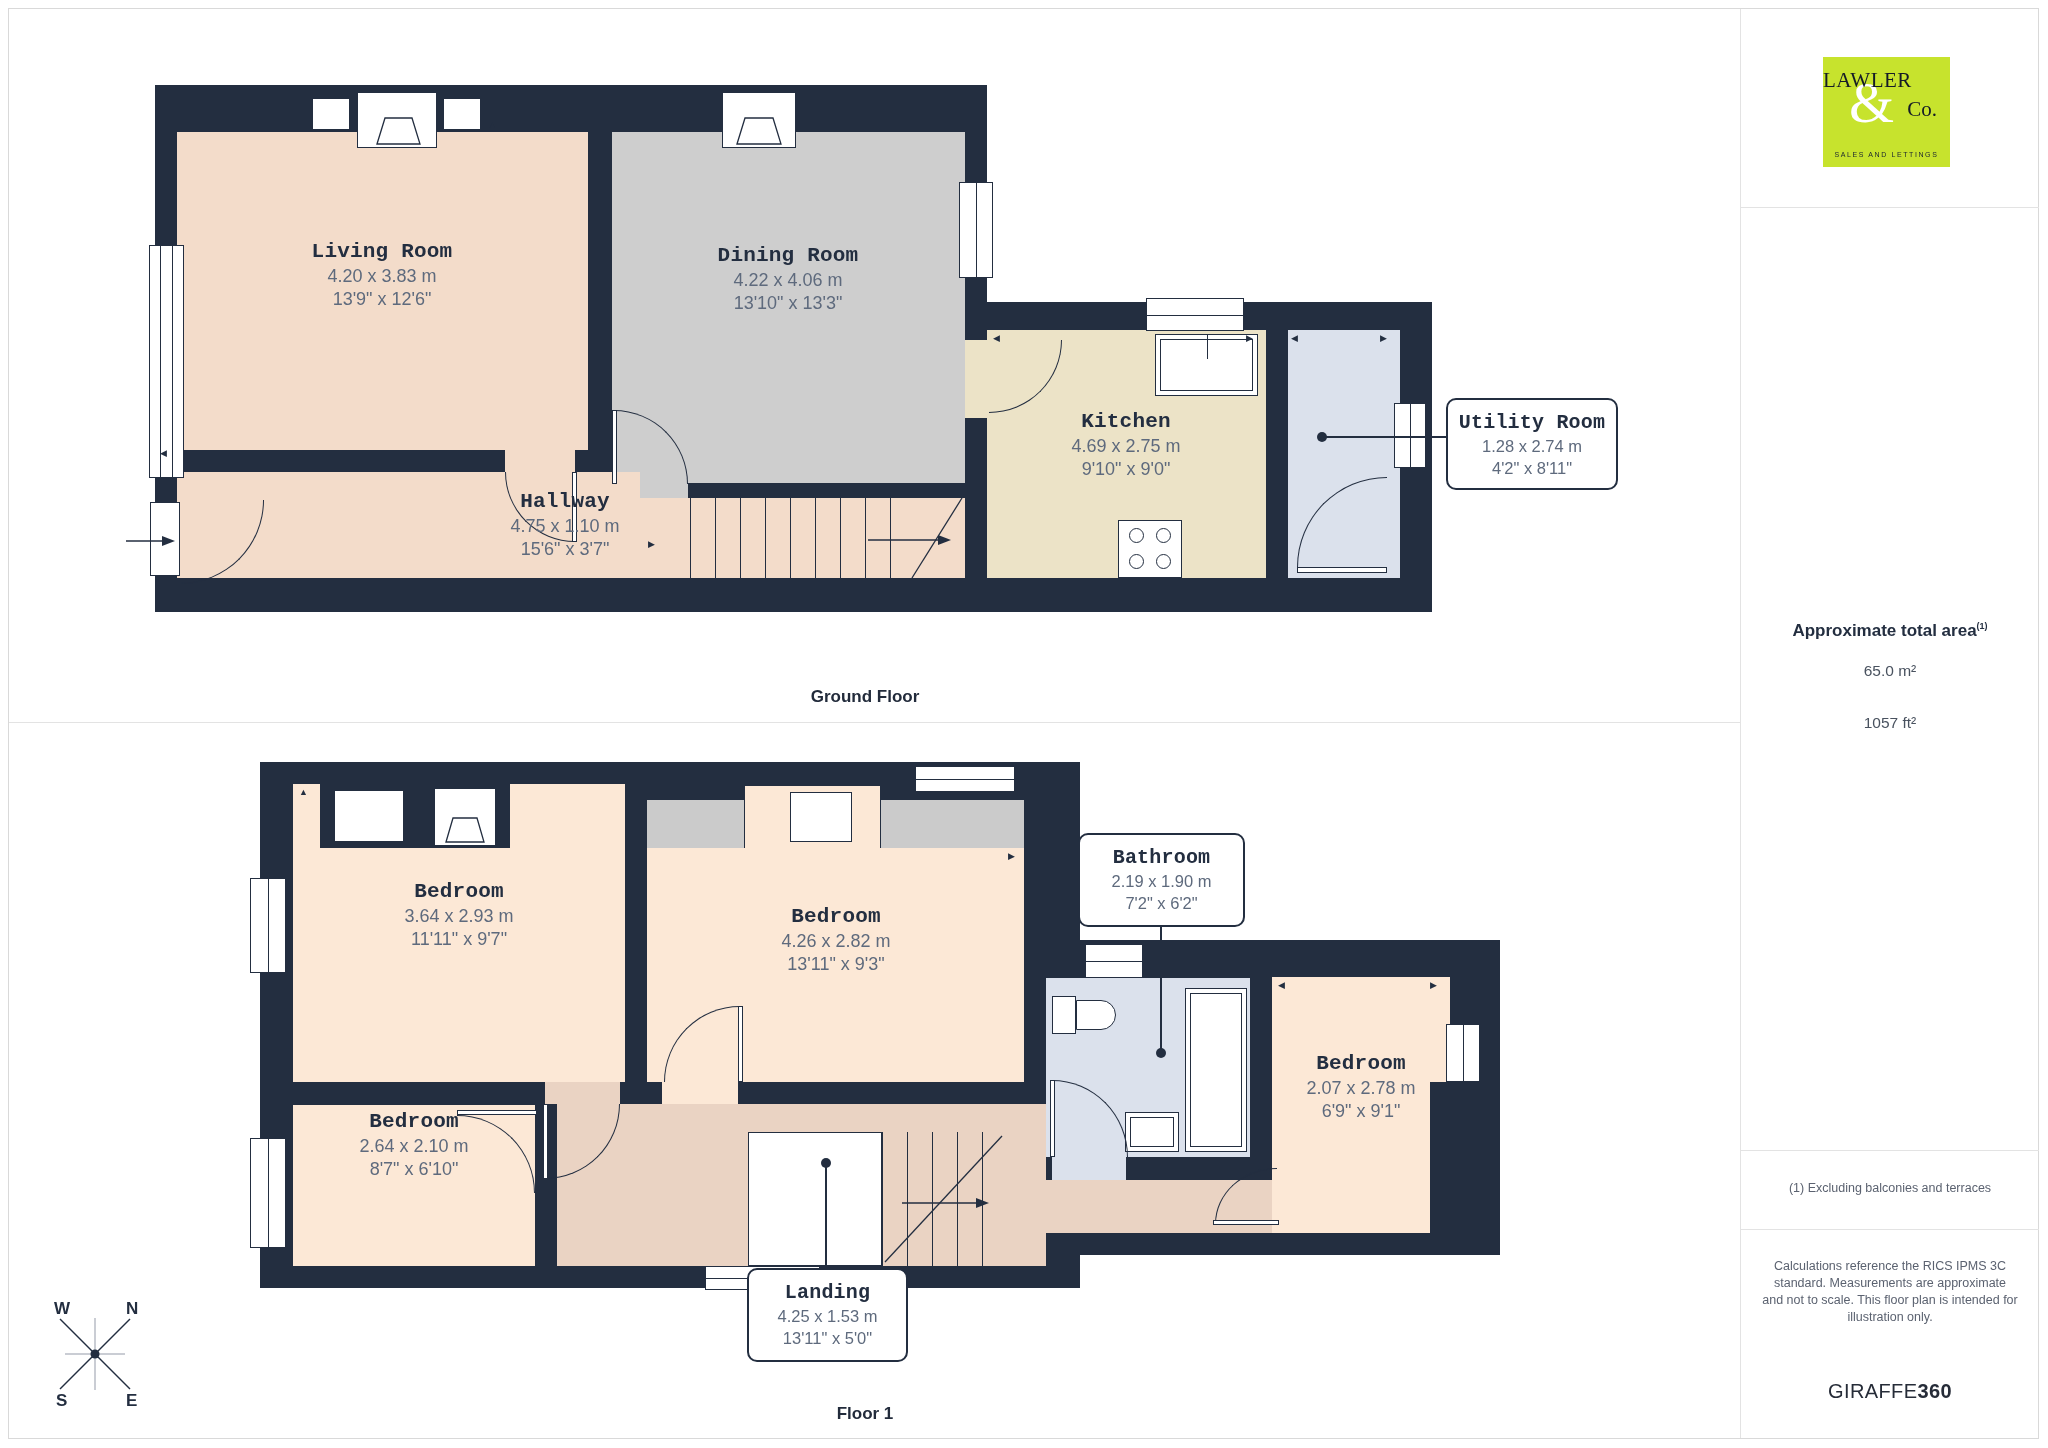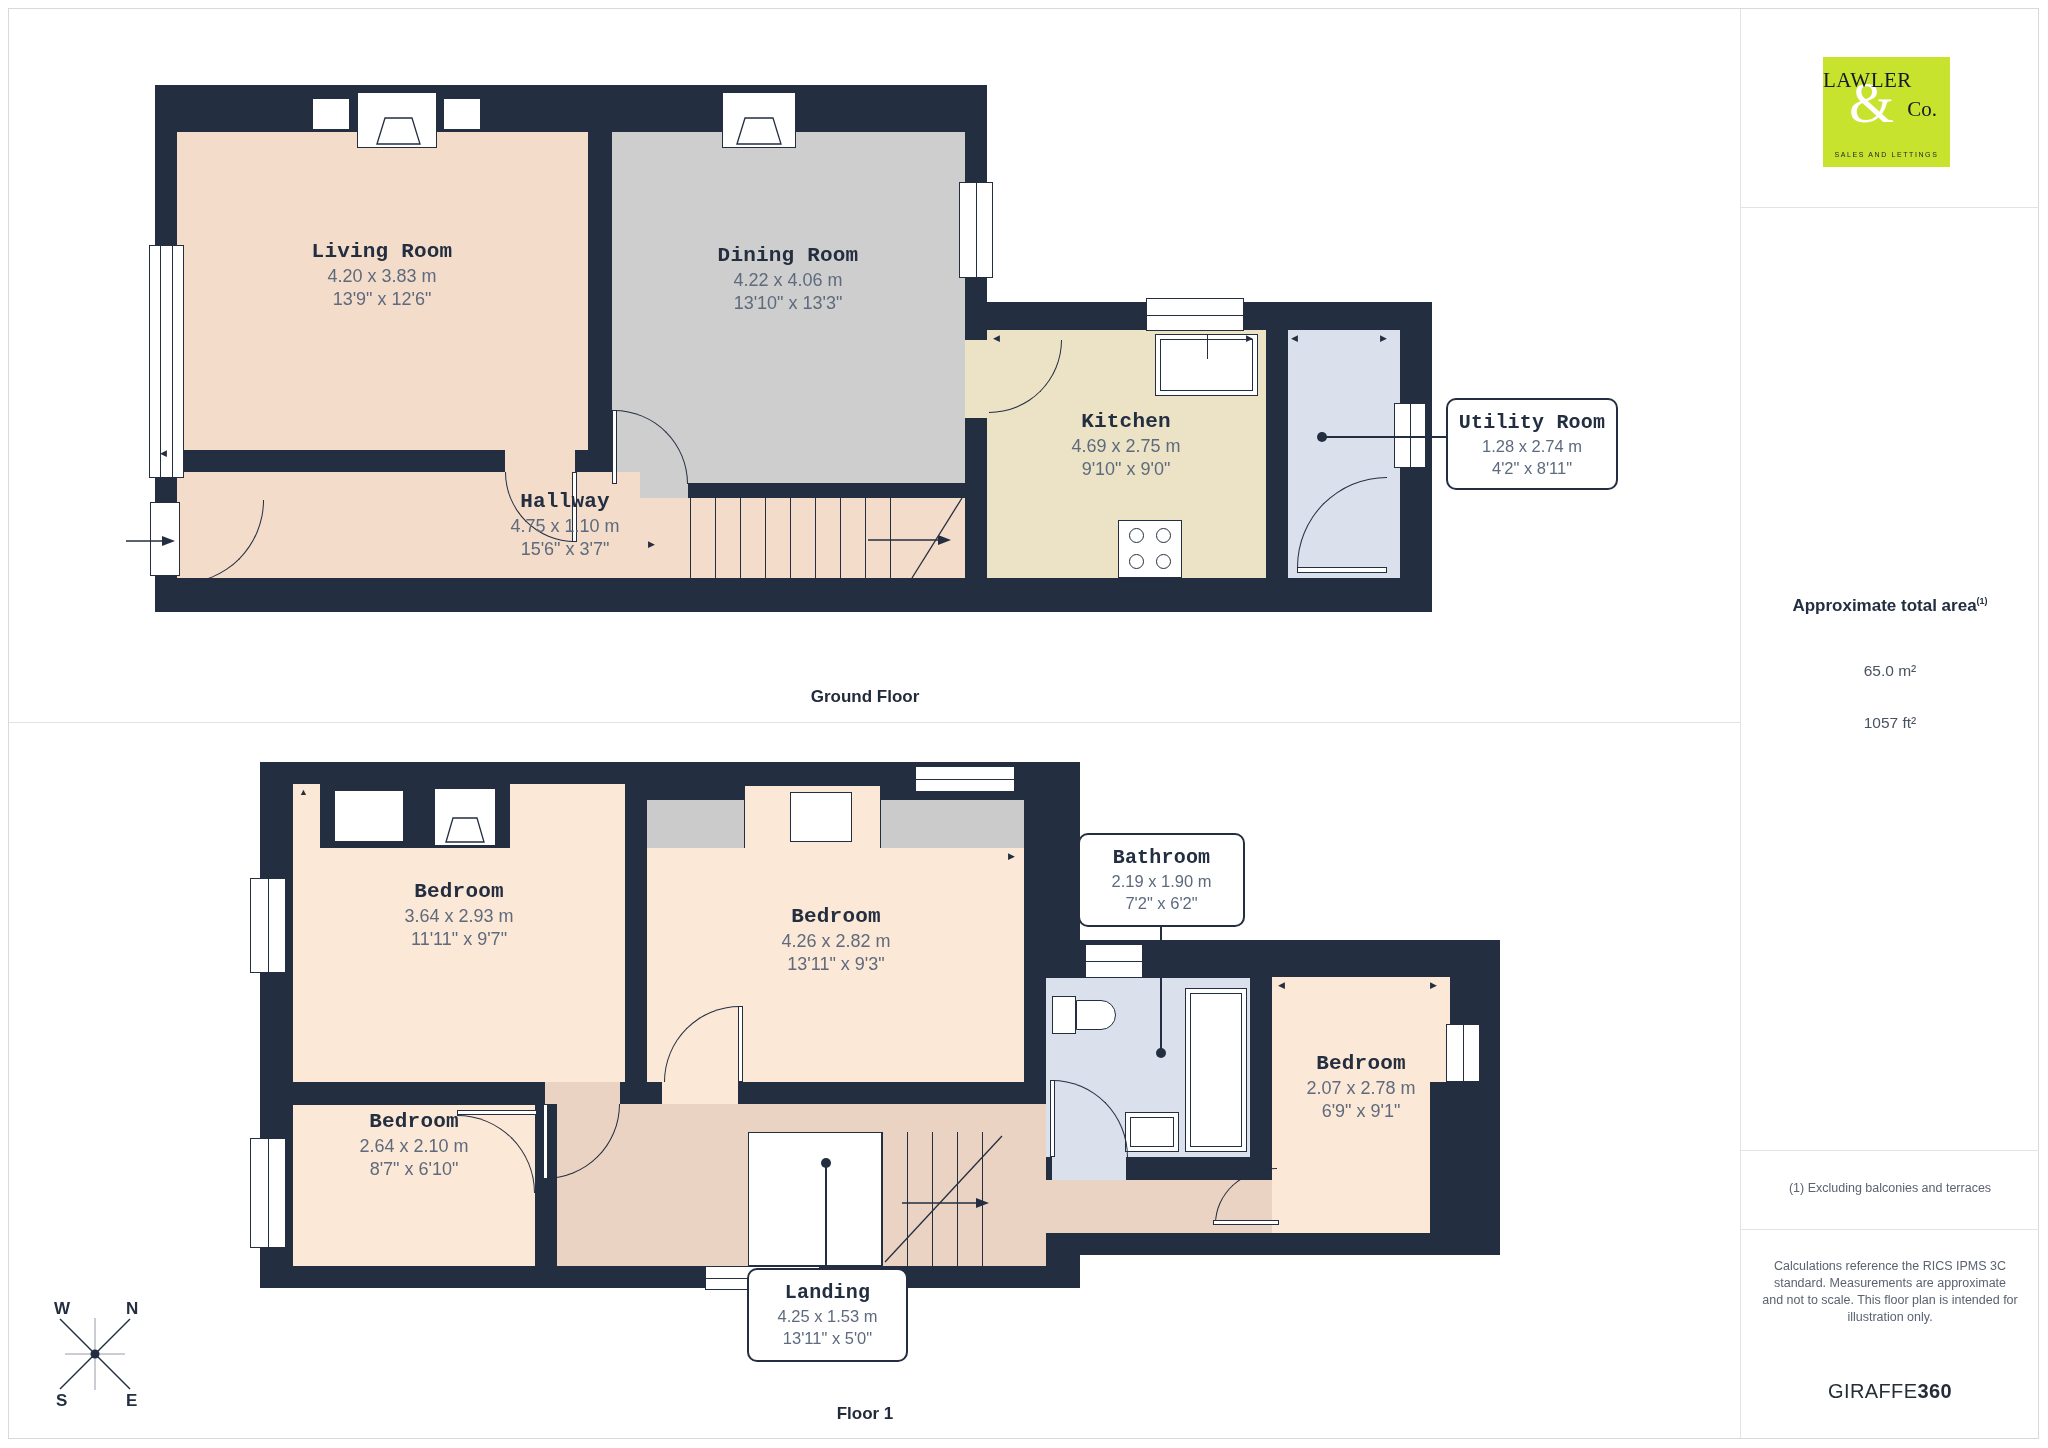--- a/index.html
+++ b/index.html
@@ -312,21 +312,21 @@
   </svg>
 
   <div>
     <div class="logo">
       <div class="amp">&amp;</div>
       <div class="l1">LAWLER</div>
       <div class="co">Co.</div>
       <div class="tag">SALES AND LETTINGS</div>
     </div>
 
-    <div class="sb-center sb-title" style="top:596px;">
+    <div class="sb-center sb-title" style="top:621px;">
       <span>Approximate total area</span><sup>(1)</sup>
     </div>
     <div class="sb-center sb-val" style="top:662px;">65.0 m²</div>
     <div class="sb-center sb-val" style="top:690px;margin-top:24px;">1057 ft²</div>
 
     <div class="sb-center sb-note" style="top:1180px;">(1) Excluding balconies and terraces</div>
     <div class="sb-center sb-note" style="top:1258px;left:1762px;width:256px;">Calculations reference the RICS IPMS 3C standard. Measurements are approximate and not to scale. This floor plan is intended for illustration only.</div>
     <div class="sb-center credit" style="top:1380px;">
       <span>GIRAFFE</span><b>360</b>
     </div>

